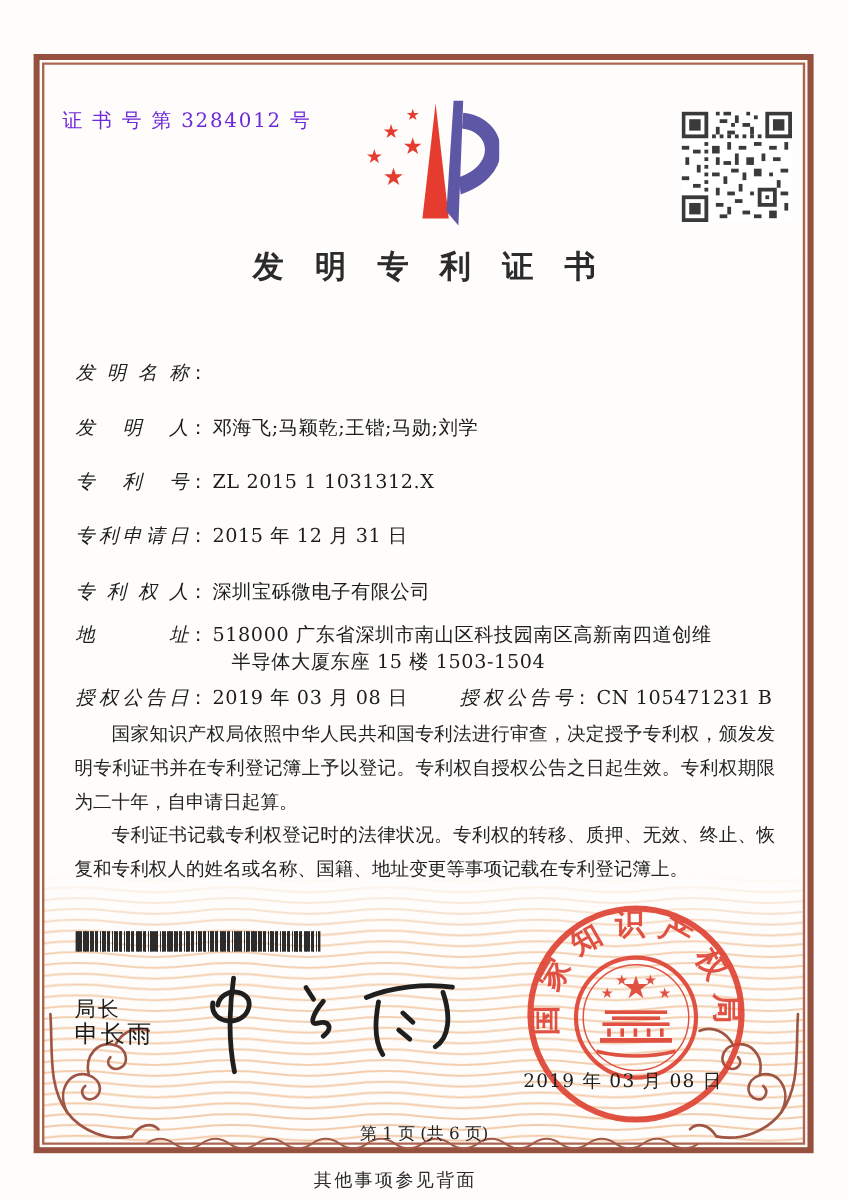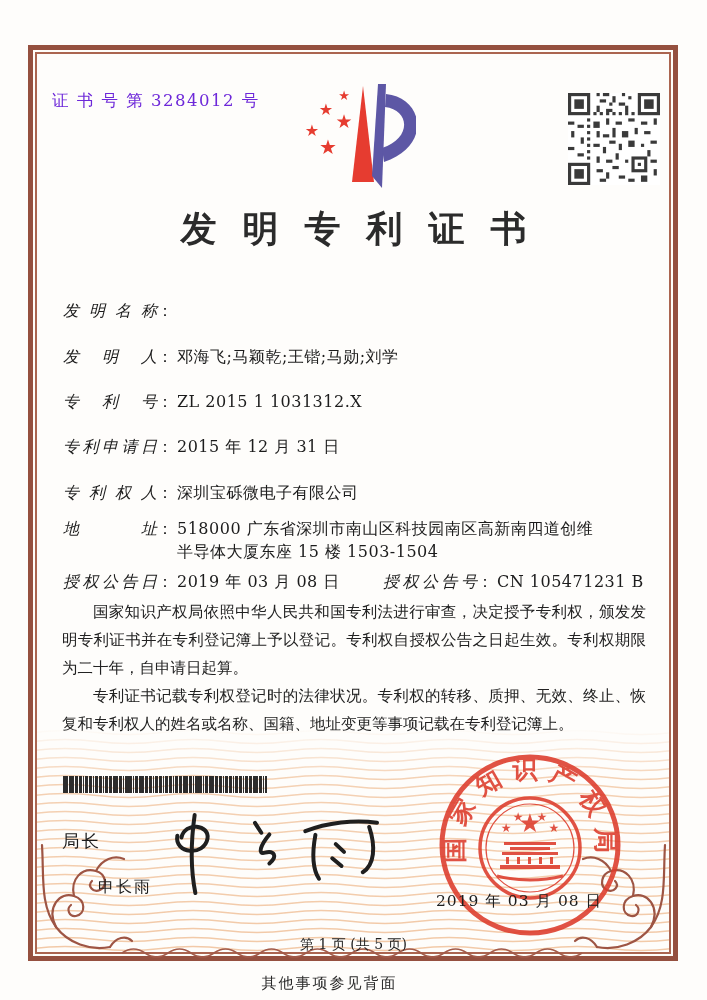--- a/index.html
+++ b/index.html
@@ -15,44 +15,44 @@
     pointer-events:none;
   }
   .guilloche{position:absolute;left:33px;top:728px;width:641px;height:228px;}
   .cert-no{
     position:absolute;left:52px;top:90px;font-size:16.5px;letter-spacing:1.5px;color:#6d28d9;
   }
   .logo{position:absolute;left:286px;top:80px;width:130px;height:115px;}
   .qr{position:absolute;left:568px;top:93px;width:92px;height:92px;}
   .title{
     position:absolute;left:0;top:205px;width:707px;text-align:center;
-    font-size:36px;font-weight:700;letter-spacing:26px;text-indent:26px;color:#2b2b2b;
+    font-size:26px;font-weight:700;letter-spacing:26px;text-indent:26px;color:#2b2b2b;
   }
   .row{position:absolute;left:63px;display:flex;align-items:flex-start;font-size:16px;line-height:1.45;}
   .lbl{display:inline-block;width:94px;text-align:justify;text-align-last:justify;white-space:nowrap;font-style:italic;}
   .colon{margin:0 4px 0 0;}
   .val{letter-spacing:.5px;}
   .r1{top:299px}.r2{top:345px}.r3{top:390px}.r4{top:435px}.r5{top:481px}
   .r6{top:517px}.r7{top:570px}.r7b{left:383px;top:570px}
-  .addr2{display:block;}
+  .addr2{display:block;margin-left:16px;}
   .body-text{
     position:absolute;left:62px;top:598px;width:584px;
     font-size:15.5px;line-height:28px;text-align:justify;color:#222;
   }
   .body-text p{margin:0;text-indent:2em;}
   .barcode{
     position:absolute;left:63px;top:776px;width:200px;height:17px;
     background-image:
       repeating-linear-gradient(90deg,#2c2c2c 0 1px,transparent 1px 2px),
       repeating-linear-gradient(90deg,#2c2c2c 0 2px,transparent 2px 5px),
       repeating-linear-gradient(90deg,#2c2c2c 0 1px,transparent 1px 7px);
     border-left:2px solid #2c2c2c;border-right:2px solid #2c2c2c;
   }
   .officer-title{position:absolute;left:62px;top:829px;font-size:17.5px;letter-spacing:2px;}
-  .officer-name{position:absolute;left:62px;top:877px;font-size:16px;letter-spacing:2px;margin-left:36px;}
+  .officer-name{position:absolute;left:62px;top:848px;font-size:20px;letter-spacing:2px;}
   .signature{position:absolute;left:158px;top:802px;width:250px;height:100px;transform:rotate(-2deg);}
   .seal{position:absolute;left:423px;top:750px;width:215px;height:195px;}
   .seal-date{position:absolute;left:436px;top:891px;font-size:15.5px;letter-spacing:1px;color:#1d1d1d;z-index:5;}
   .page-info{position:absolute;left:0;top:936px;width:707px;text-align:center;font-size:14px;color:#222;}
   .back-note{position:absolute;left:0;top:974px;width:619px;text-align:center;font-size:15px;color:#2a2a2a;letter-spacing:2px;margin-left:20px;}
   .flourishes{position:absolute;left:30px;top:843px;width:647px;height:118px;pointer-events:none;}
   .flo{stroke:#9e5544;stroke-width:2.2;fill:none;stroke-linecap:round;}
   .wave{stroke:#a25a49;stroke-width:1.6;fill:none;}
   svg text.star{font-family:"DejaVu Sans",sans-serif;}
 </style>
@@ -288,16 +288,16 @@
           <rect x="-2" y="9" width="3" height="7"></rect>
           <rect x="9" y="9" width="3" height="7"></rect>
           <rect x="20" y="9" width="3" height="7"></rect>
         <rect x="-30" y="17" width="60" height="4"></rect>
         <path d="M-33,28 Q0,36 33,28" fill="none" stroke="#dd3b2b" stroke-width="3"></path>
       </g>
     </g>
   </svg>
   <div class="seal-date">2019 年 03 月 08 日</div>
 
-  <div class="page-info">第 1 页 (共 5 页)</div>
+  <div class="page-info">第 1 页 (共 6 页)</div>
   <div class="back-note">其他事项参见背面</div>
 
 </div>
 
 </body></html>

